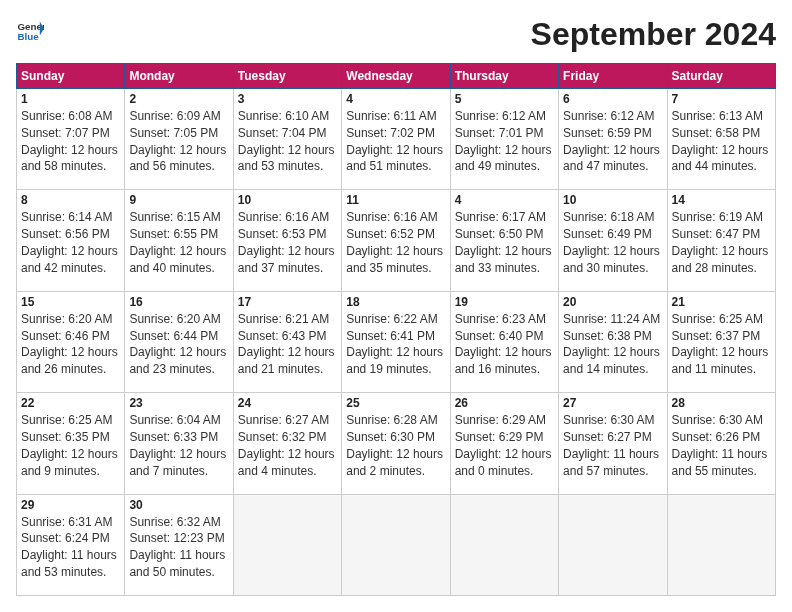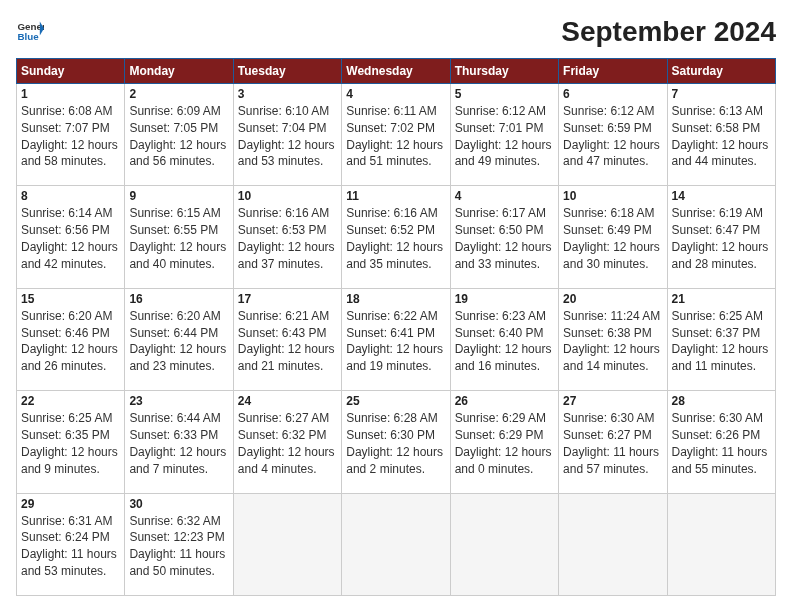--- a/index.html
+++ b/index.html
@@ -29,37 +29,37 @@
       gap: 4px;
     }
     .logo-icon {
       width: 28px;
       height: 28px;
     }
     .title-area {
       text-align: right;
     }
     .month-title {
-      font-size: 28px;
+      font-size: 32px;
       font-weight: bold;
       color: #222;
     }
     .location {
       font-size: 15px;
       color: #444;
     }
     .calendar {
       flex: 1;
       border: 1px solid #ccc;
       border-collapse: collapse;
       width: 100%;
       table-layout: fixed;
     }
     .calendar th {
-      background: #7f1d1d;
+      background: #be185d;
       color: #fff;
       font-size: 12px;
       font-weight: bold;
       padding: 5px 4px;
       border: 1px solid #1e5a9a;
       text-align: left;
     }
     .calendar td {
       border: 1px solid #ccc;
       vertical-align: top;
@@ -271,21 +271,21 @@
         <tr>
           <td>
             <span class="day-number">22</span>
             <div class="day-info">Sunrise: 6:25 AM
 Sunset: 6:35 PM
 Daylight: 12 hours
 and 9 minutes.</div>
           </td>
           <td>
             <span class="day-number">23</span>
-            <div class="day-info">Sunrise: 6:44 AM
+            <div class="day-info">Sunrise: 6:04 AM
 Sunset: 6:33 PM
 Daylight: 12 hours
 and 7 minutes.</div>
           </td>
           <td>
             <span class="day-number">24</span>
             <div class="day-info">Sunrise: 6:27 AM
 Sunset: 6:32 PM
 Daylight: 12 hours
 and 4 minutes.</div>

